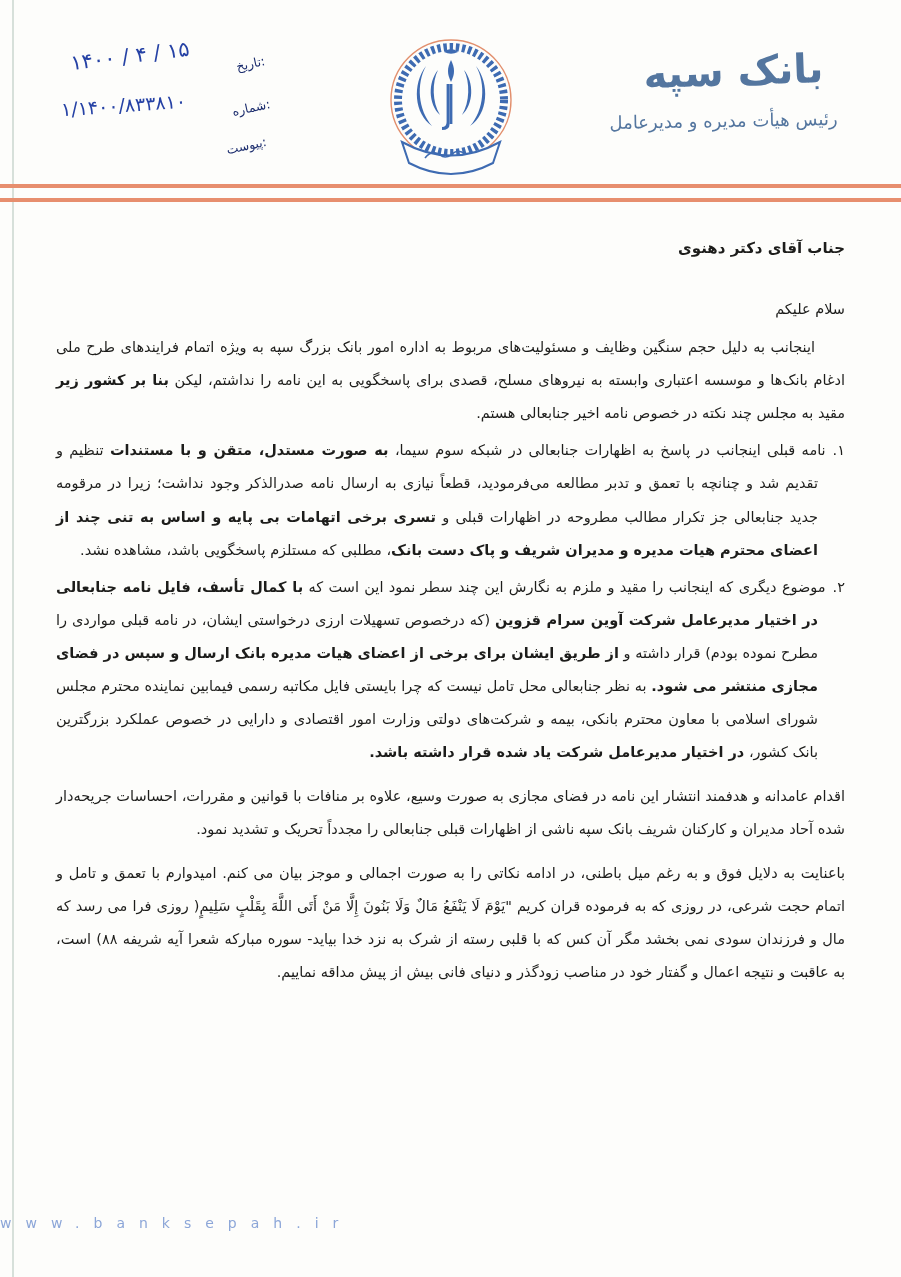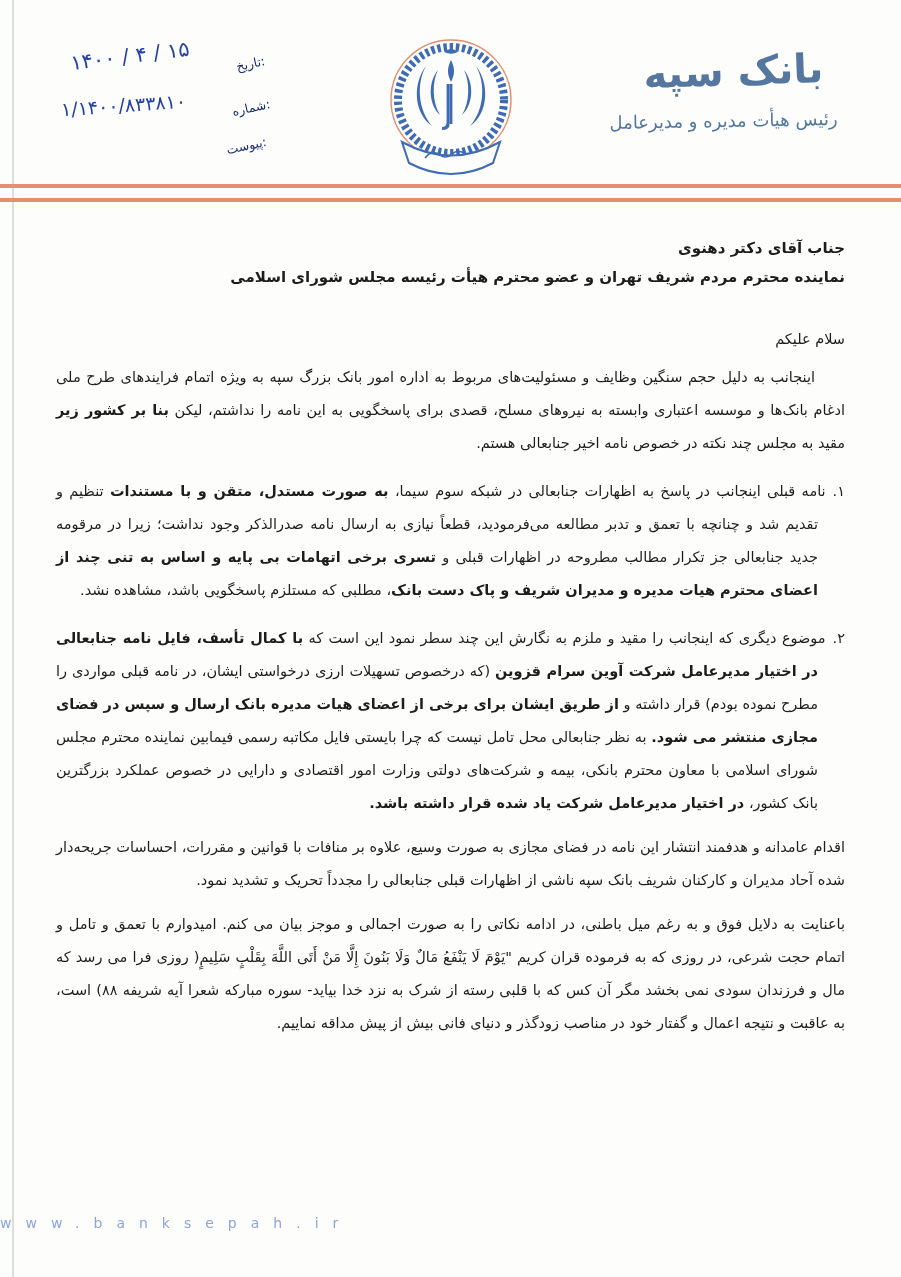--- a/index.html
+++ b/index.html
@@ -37,21 +37,21 @@
   
   .letter {
     position:absolute; top:234px; left:56px; right:56px;
     direction:rtl; text-align:justify;
     font-size:14.5px; line-height:2.28;
   }
   .addressee { font-weight:bold; font-size:15px; line-height:1.95; }
   .salutation { text-align:right; margin-top:30px; }
   .para { margin-top:5px; }
   .para.indent { text-indent:30px; }
-  .para.numbered { padding-right:27px; text-indent:-27px; margin-top:15px; }
+  .para.numbered { padding-right:27px; text-indent:-27px; margin-top:4px; }
   .para.plain { margin-top:11px; }
   .num { display:inline; padding-left:7px; }
   .bold { font-weight:bold; }
 
   
   .footer {
     position:absolute; bottom:46px; left:0; right:0; text-align:left;
     direction:ltr; color:#8ca6d8; font-size:14px; letter-spacing:14px;
   }
 </style>
@@ -93,21 +93,20 @@
   <div class="brand">
     <div class="bank-name">بانک سپه</div>
     <div class="signer-title">رئیس هیأت مدیره و مدیرعامل</div>
   </div>
 
   <div class="rule rule1"></div>
   <div class="rule rule2"></div>
 
   <div class="letter">
     <div class="addressee">جناب آقای دکتر دهنوی</div>
-    <div class="addressee">نماینده محترم مردم شریف تهران و عضو محترم هیأت رئیسه مجلس شورای اسلامی</div>
     <div class="salutation">سلام علیکم</div>
     <div id="paragraphs">
         <div class="para indent"><span>اینجانب به دلیل حجم سنگین وظایف و مسئولیت‌های مربوط به اداره امور بانک بزرگ سپه به ویژه اتمام فرایندهای طرح ملی ادغام بانک‌ها و موسسه اعتباری وابسته به نیروهای مسلح، قصدی برای پاسخگویی به این نامه را نداشتم، لیکن </span><span class="bold">بنا بر کشور زیر</span><span> مقید به مجلس چند نکته در خصوص نامه اخیر جنابعالی هستم.</span></div>
         <div class="para numbered"><span class="num">۱.</span><span>نامه قبلی اینجانب در پاسخ به اظهارات جنابعالی در شبکه سوم سیما، </span><span class="bold">به صورت مستدل، متقن و با مستندات</span><span> تنظیم و تقدیم شد و چنانچه با تعمق و تدبر مطالعه می‌فرمودید، قطعاً نیازی به ارسال نامه صدرالذکر وجود نداشت؛ زیرا در مرقومه جدید جنابعالی جز تکرار مطالب مطروحه در اظهارات قبلی و </span><span class="bold">تسری برخی اتهامات بی پایه و اساس به تنی چند از اعضای محترم هیات مدیره و مدیران شریف و پاک دست بانک</span><span>، مطلبی که مستلزم پاسخگویی باشد، مشاهده نشد.</span></div>
         <div class="para numbered"><span class="num">۲.</span><span>موضوع دیگری که اینجانب را مقید و ملزم به نگارش این چند سطر نمود این است که </span><span class="bold">با کمال تأسف، فایل نامه جنابعالی در اختیار مدیرعامل شرکت آوین سرام قزوین</span><span> (که درخصوص تسهیلات ارزی درخواستی ایشان، در نامه قبلی مواردی را مطرح نموده بودم) قرار داشته و </span><span class="bold">از طریق ایشان برای برخی از اعضای هیات مدیره بانک ارسال و سپس در فضای مجازی منتشر می شود.</span><span> به نظر جنابعالی محل تامل نیست که چرا بایستی فایل مکاتبه رسمی فیمابین نماینده محترم مجلس شورای اسلامی با معاون محترم بانکی، بیمه و شرکت‌های دولتی وزارت امور اقتصادی و دارایی در خصوص عملکرد بزرگترین بانک کشور، </span><span class="bold">در اختیار مدیرعامل شرکت یاد شده قرار داشته باشد.</span></div>
         <div class="para plain"><span>اقدام عامدانه و هدفمند انتشار این نامه در فضای مجازی به صورت وسیع، علاوه بر منافات با قوانین و مقررات، احساسات جریحه‌دار شده آحاد مدیران و کارکنان شریف بانک سپه ناشی از اظهارات قبلی جنابعالی را مجدداً تحریک و تشدید نمود.</span></div>
         <div class="para plain"><span>باعنایت به دلایل فوق و به رغم میل باطنی، در ادامه نکاتی را به صورت اجمالی و موجز بیان می کنم. امیدوارم با تعمق و تامل و اتمام حجت شرعی، در روزی که به فرموده قران کریم "یَوْمَ لَا یَنْفَعُ مَالٌ وَلَا بَنُونَ إِلَّا مَنْ أَتَی اللَّهَ بِقَلْبٍ سَلِیمٍ( روزی فرا می رسد که مال و فرزندان سودی نمی بخشد مگر آن کس که با قلبی رسته از شرک به نزد خدا بیاید- سوره مبارکه شعرا آیه شریفه ۸۸) است، به عاقبت و نتیجه اعمال و گفتار خود در مناصب زودگذر و دنیای فانی بیش از پیش مداقه نماییم.</span></div>
       </div>
   </div>
 

